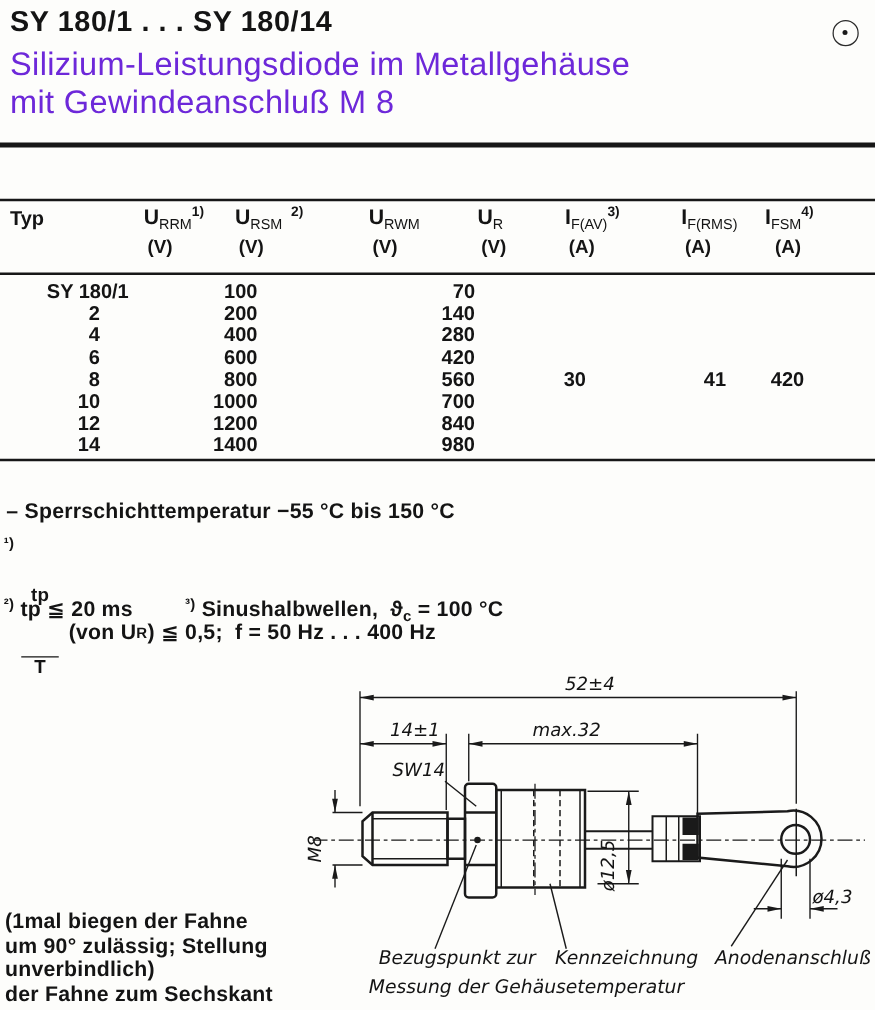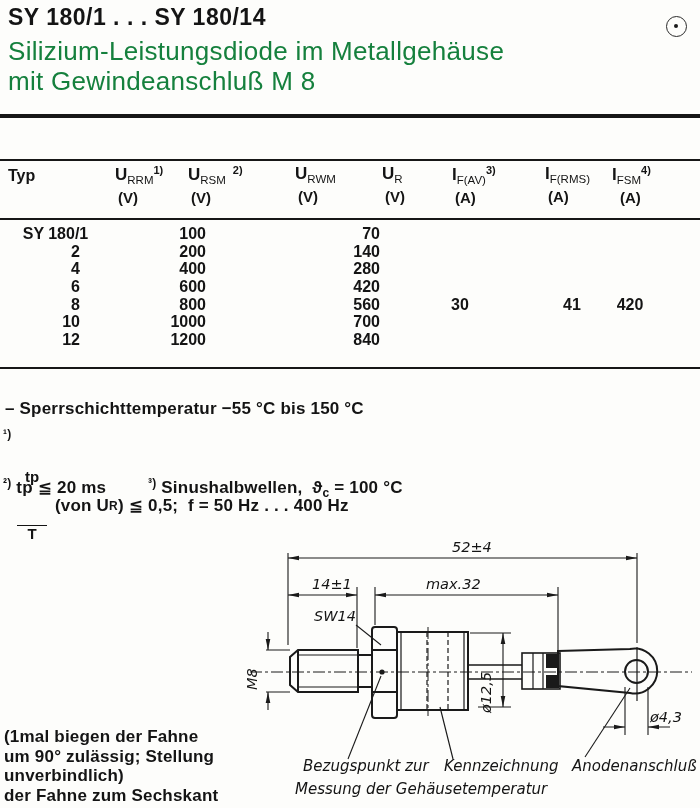--- a/index.html
+++ b/index.html
@@ -2,38 +2,38 @@
 <html><head>
 <meta charset="utf-8">
 <style>
   html,body{margin:0;padding:0;background:#e8e8e8;}
   .page{position:relative;width:700px;height:808px;background:#fdfdfb;color:#141414;
         font-family:"Liberation Sans","DejaVu Sans",sans-serif;overflow:hidden;}
   .abs{position:absolute;}
   .title{left:8px;top:4px;font-size:23px;font-weight:700;letter-spacing:.5px;}
   .circle-sym{left:666px;top:16px;width:19px;height:19px;border:1.6px solid #2a2a2a;border-radius:50%;}
   .circle-sym .dot{position:absolute;left:7px;top:7px;width:4px;height:4px;background:#1a1a1a;border-radius:50%;}
-  .subtitle{left:8px;top:36px;font-size:26px;font-weight:400;letter-spacing:.3px;line-height:30px;color:#15803d;}
+  .subtitle{left:8px;top:36px;font-size:26px;font-weight:400;letter-spacing:.3px;line-height:30px;color:#6d28d9;}
   .rule{left:0;width:700px;background:#171717;}
   .rule.thick{top:114px;height:3.5px;}
   .rule.t1{top:159px;height:1.7px;}
   .rule.t2{top:218px;height:1.7px;}
   .rule.t3{top:367px;height:1.7px;}
   .hcell{top:164px;font-weight:700;}
   .hcell .sym{font-size:17px;}
   .hcell .hunit{font-size:15px;margin-top:3px;margin-left:3px;font-weight:700;}
   .sub{font-size:11.5px;vertical-align:-4px;font-weight:400;}
   .supr{font-size:11px;vertical-align:6px;font-weight:700;}
   .sup-gap{margin-left:7px;}
   .h-typ{left:8px;top:167px;font-size:16px;font-weight:700;}
   .tbody{left:0;top:225px;width:700px;}
   .trow{position:relative;height:17.65px;line-height:17.65px;font-size:16px;font-weight:700;}
   .trow span{position:absolute;display:block;}
   .c-typ{left:0;width:80px;text-align:right;}
-  .trow:first-child .c-typ{left:8px;width:95px;text-align:center;}
+  .trow:first-child .c-typ{left:8px;width:95px;text-align:right;}
   .c-urrm{left:110px;width:96px;text-align:right;}
   .c-urwm{left:284px;width:96px;text-align:right;}
   .c-ifav{left:451px;width:56px;text-align:left;}
   .c-ifrms{left:544px;width:56px;text-align:center;}
   .c-ifsm{left:602px;width:56px;text-align:center;}
   .note{font-size:17px;font-weight:700;letter-spacing:.2px;}
   .note span{white-space:pre;}
   .note-flex{display:flex;align-items:center;}
   .note .marker{font-size:12px;vertical-align:6px;}
   .note-flex .marker{align-self:flex-start;margin-top:-2px;}
@@ -151,20 +151,28 @@
         <span class="c-ifsm"></span>
     </div>
     <div class="trow">
       <span class="c-typ">12</span>
         <span class="c-urrm">1200</span>
         <span class="c-urwm">840</span>
         <span class="c-ifav"></span>
         <span class="c-ifrms"></span>
         <span class="c-ifsm"></span>
     </div>
+    <div class="trow">
+      <span class="c-typ">14</span>
+        <span class="c-urrm">1400</span>
+        <span class="c-urwm">980</span>
+        <span class="c-ifav"></span>
+        <span class="c-ifrms"></span>
+        <span class="c-ifsm"></span>
+    </div>
   </div>
 
   <div class="abs note" style="left:5px;top:399px">– Sperrschichttemperatur −55 °C bis 150 °C</div>
 
   <div class="abs note note-flex" style="left:3px;top:429px">
     <span class="marker">¹)</span>
     <span class="frac">
       <span class="num">tp</span>
       <span class="den">T</span>
     </span>

